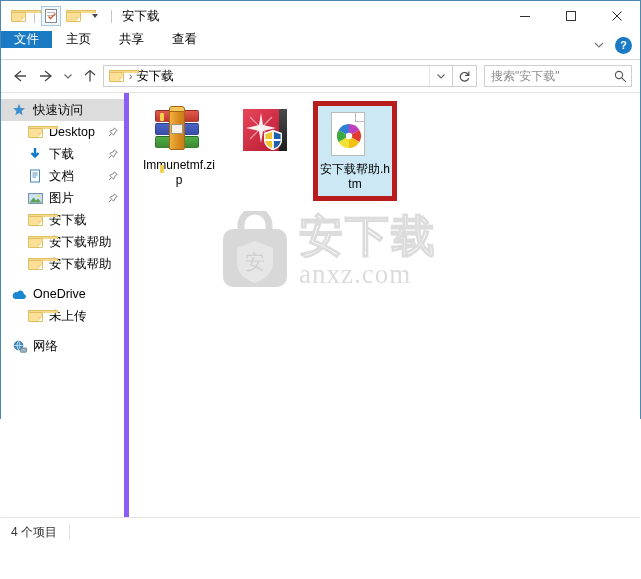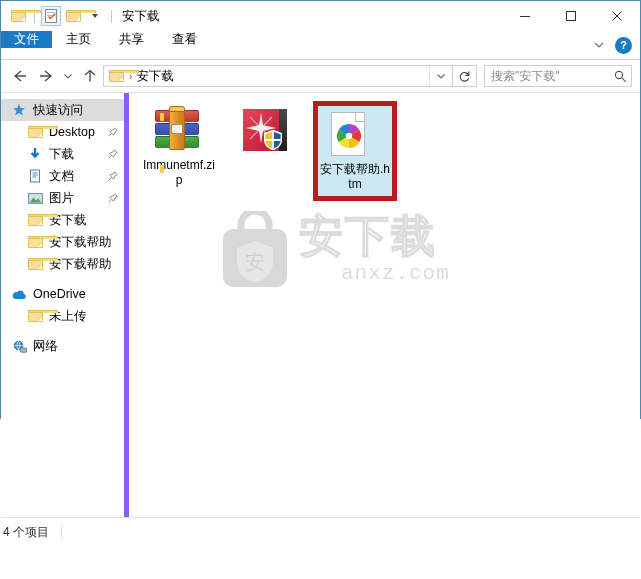--- a/index.html
+++ b/index.html
@@ -126,21 +126,21 @@
   .htmico .pin-wheel{position:absolute;left:3px;top:9px;width:28px;height:28px;}
 
   
   .watermark{position:absolute;left:90px;top:118px;z-index:1;display:flex;align-items:center;opacity:1;}
   .wm-bag{width:72px;height:80px;position:relative;}
   .wm-text{margin-left:8px;}
 
   
   .statusbar{
     height:28px;border-top:1px solid #e3e3e3;display:flex;align-items:center;
-    padding-left:2px;background:#fff;
+    padding-left:10px;background:#fff;
   }
   .status-text{font-size:12px;color:#333;}
   .status-sep{width:1px;height:16px;background:#e3e3e3;margin-left:12px;}
 </style>
 </head>
 <body>
 
 <div id="window">
 
   <div class="titlebar">
@@ -455,21 +455,21 @@
 
       <div class="watermark">
         <svg class="wm-bag" viewBox="0 0 72 80">
           <path d="M22 18 V14 A14 14 0 0 1 50 14 V18" fill="none" stroke="#d8d8d8" stroke-width="7"></path>
           <rect x="4" y="18" width="64" height="58" rx="10" fill="#d8d8d8"></rect>
           <path d="M36 30 L54 37 V52 C54 62 45 69 36 72 C27 69 18 62 18 52 V37 Z" fill="#e6e6e6"></path>
           <text x="36" y="58" font-family="Liberation Sans, sans-serif" font-size="20" fill="#d0d0d0" text-anchor="middle">安</text>
         </svg>
         <div class="wm-text">
           <div style="font-size:44px;line-height:46px;color:transparent;-webkit-text-stroke:2.5px #dcdcdc;letter-spacing:2px;font-family:'Liberation Sans',sans-serif;">安下载</div>
-          <div style="font-size:21px;line-height:30px;color:#dcdcdc;letter-spacing:1px;font-family:Liberation Mono, monospace;margin-left:42px;">anxz.com</div>
+          <div style="font-size:27px;line-height:30px;color:#dcdcdc;letter-spacing:1px;font-family:Liberation Serif, serif;">anxz.com</div>
         </div>
       </div>
 
     </div>
   </div>
 
   <div class="statusbar">
     <span class="status-text">4 个项目</span>
     <span class="status-sep"></span>
   </div>

